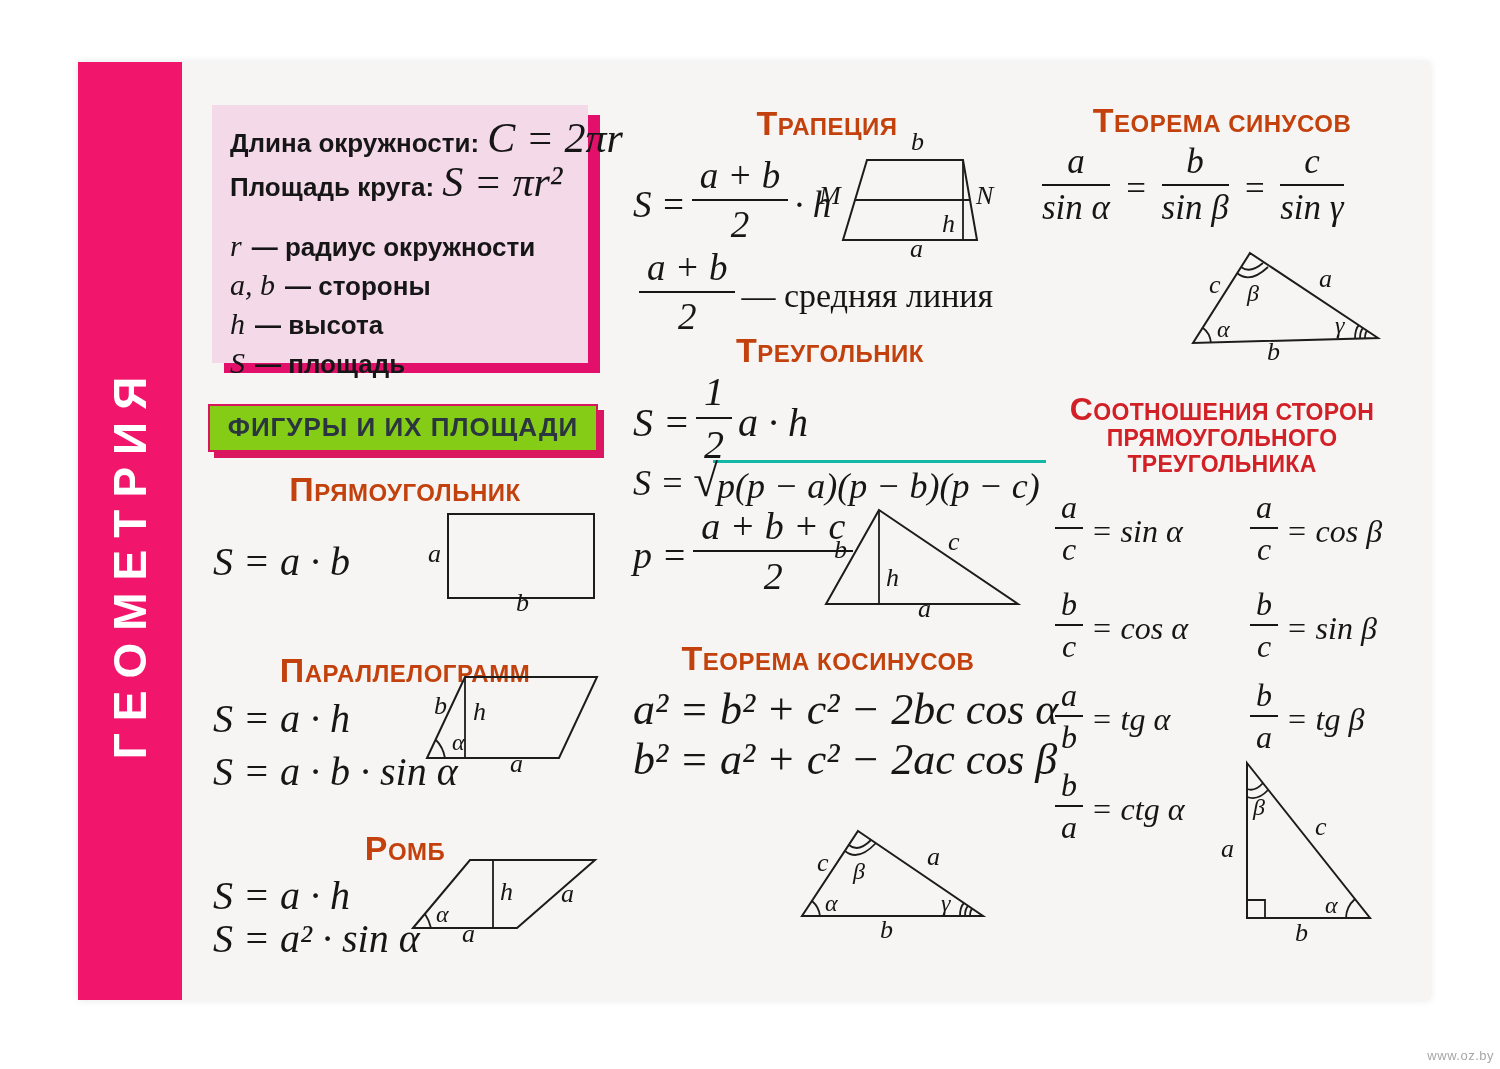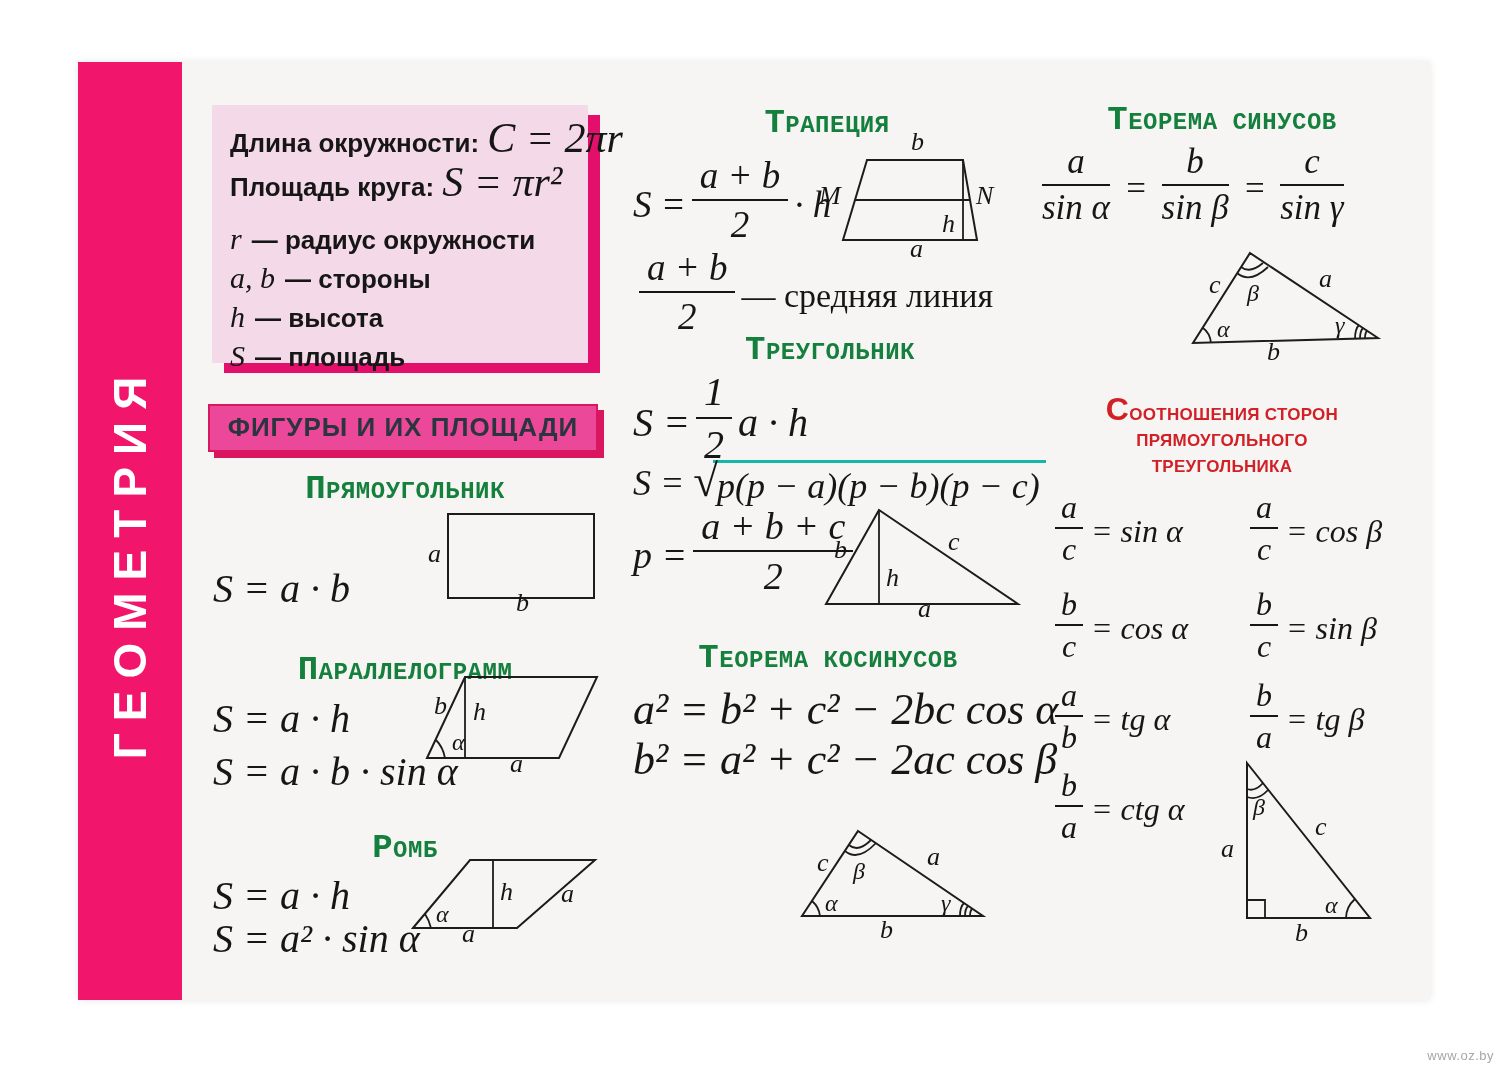--- a/index.html
+++ b/index.html
@@ -11,52 +11,52 @@
   .spine{position:absolute;left:78px;top:62px;width:104px;height:938px;background:#f1166c;}
   .spine-text{position:absolute;left:-130px;top:532px;width:520px;height:60px;line-height:60px;
         transform:rotate(-90deg);color:#ffffff;font-weight:bold;font-size:46px;letter-spacing:12px;
         text-align:center;}
   
   .info-box{position:absolute;left:212px;top:105px;width:376px;height:258px;background:#f4d9e9;
         box-shadow:12px 10px 0 #e2106a;box-sizing:border-box;padding:14px 0 0 18px;}
   .ib-line{font-size:26px;font-weight:bold;line-height:39px;white-space:nowrap;}
   .ib-f{font-family:"Liberation Serif","DejaVu Serif",serif;font-style:italic;font-weight:normal;
         font-size:42px;margin-left:8px;}
-  .ib-legend{margin-top:13px;}
+  .ib-legend{margin-top:20px;}
   .leg-row{line-height:38px;font-size:26px;font-weight:bold;white-space:nowrap;}
   .leg-sym{font-family:"Liberation Serif","DejaVu Serif",serif;font-style:italic;font-weight:normal;
         font-size:30px;margin-right:10px;}
   
-  .banner{position:absolute;left:208px;top:404px;width:390px;height:48px;background:#ec4899;
+  .banner{position:absolute;left:208px;top:404px;width:390px;height:48px;background:#84cc16;
         border:2px solid #d8175f;box-shadow:6px 6px 0 #db1660;box-sizing:border-box;text-align:center;
         line-height:43px;font-size:26px;font-weight:bold;color:#2b353f;letter-spacing:1px;white-space:nowrap;}
   
-  .sec-title{position:absolute;color:#15803d;font-weight:bold;font-size:24px;text-transform:uppercase;
-        text-align:center;letter-spacing:0.5px;white-space:nowrap;font-family:Liberation Mono, monospace;}
+  .sec-title{position:absolute;color:#c2410c;font-weight:bold;font-size:24px;text-transform:uppercase;
+        text-align:center;letter-spacing:0.5px;white-space:nowrap;}
   .sec-title::first-letter{font-size:34px;}
   #t-rect{left:255px;top:470px;width:300px;}
   #t-para{left:245px;top:651px;width:320px;}
   #t-rhomb{left:305px;top:829px;width:200px;}
   #t-trap{left:677px;top:104px;width:300px;}
   #t-tri{left:680px;top:331px;width:300px;}
   #t-cos{left:628px;top:639px;width:400px;}
   #t-sin{left:1072px;top:101px;width:300px;}
   #t-ratio{position:absolute;left:1052px;top:396px;width:340px;color:#d22027;font-weight:bold;
-        font-size:17px;line-height:26px;text-transform:uppercase;text-align:center;letter-spacing:0.3px;}
+        font-size:23px;line-height:26px;text-transform:uppercase;text-align:center;letter-spacing:0.3px;}
   #t-ratio .rline{display:block;}
   #t-ratio .rline.first::first-letter{font-size:32px;}
   
   .formula{position:absolute;font-family:"Liberation Serif","DejaVu Serif",serif;font-style:italic;
         font-size:40px;color:#161616;white-space:nowrap;}
   .formula span{vertical-align:middle;}
   .frac{display:inline-block;vertical-align:middle;text-align:center;margin:0 6px;position:relative;top:-4px;}
   .frac .num{display:block;border-bottom:2.5px solid #161616;padding:0 8px 2px;}
   .frac .den{display:block;padding-top:2px;}
   .up{font-style:normal;}
-  #f-rect{left:213px;top:538px;margin-top:27px;}
+  #f-rect{left:213px;top:538px;}
   #f-para1{left:213px;top:695px;}
   #f-para2{left:213px;top:748px;}
   #f-rhomb1{left:213px;top:872px;}
   #f-rhomb2{left:213px;top:915px;}
   #f-trap{left:633px;top:158px;font-size:37px;}
   #f-mid{left:633px;top:250px;font-size:37px;}
   #f-mid .mid-text{font-size:34px;}
   #f-tri1{left:633px;top:372px;}
   #f-tri2{left:633px;top:457px;font-size:36px;}
   #f-tri3{left:633px;top:508px;font-size:38px;}

